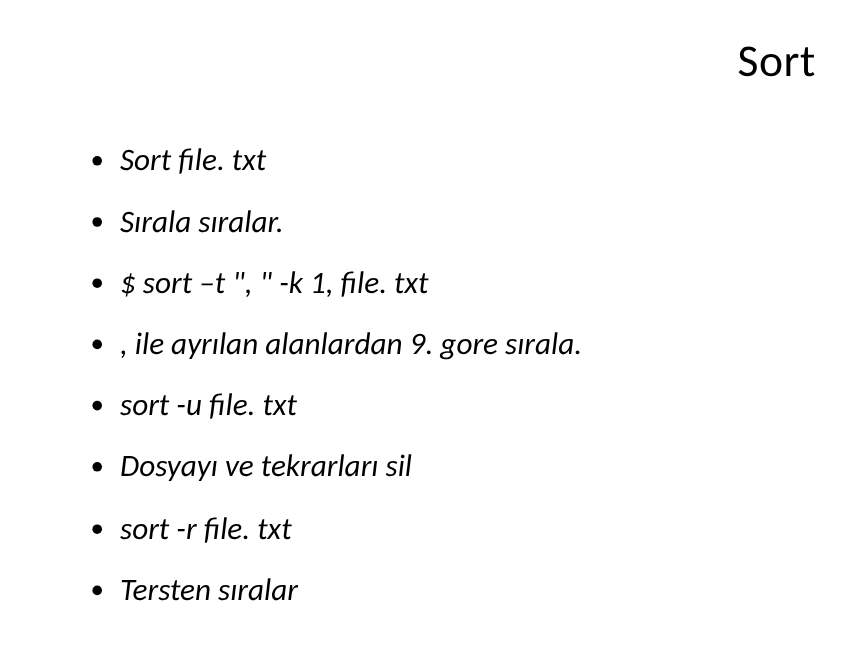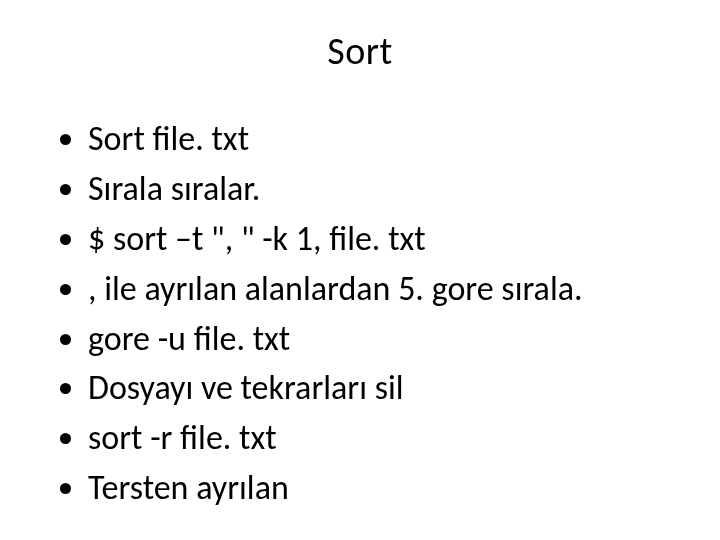--- a/index.html
+++ b/index.html
@@ -12,46 +12,47 @@
     color: #000000;
   }
   .slide {
     width: 720px;
     height: 540px;
     position: relative;
     box-sizing: border-box;
     padding: 28px 40px 40px 40px;
   }
   .title {
-    text-align: center;
+    text-align: right;
     font-size: 38px;
     font-weight: 400;
     margin: 0 0 40px 0;
     letter-spacing: 0.5px;
   }
   ul.bullets {
     list-style-type: disc;
     margin: 0;
     padding-left: 48px;
   }
   ul.bullets li {
-    font-size: 34px;
+    font-size: 26px;
     line-height: 1.35;
-    margin: 0;
+    margin: 12px;
     padding: 2px 0;
+    font-style: italic;
   }
 </style>
 </head>
 <body>
 
 <div class="slide">
   <h1 class="title">Sort</h1>
   <ul class="bullets">
     <li>Sort file. txt</li>
     <li>Sırala sıralar.</li>
     <li>$ sort –t ", " -k 1,  file. txt</li>
-    <li>, ile ayrılan alanlardan 5. gore sırala.</li>
-    <li>gore -u file. txt</li>
+    <li>, ile ayrılan alanlardan 9. gore sırala.</li>
+    <li>sort -u file. txt</li>
     <li>Dosyayı ve tekrarları sil</li>
     <li>sort -r file. txt</li>
-    <li>Tersten ayrılan</li>
+    <li>Tersten sıralar</li>
   </ul>
 </div>
 
 </body></html>

